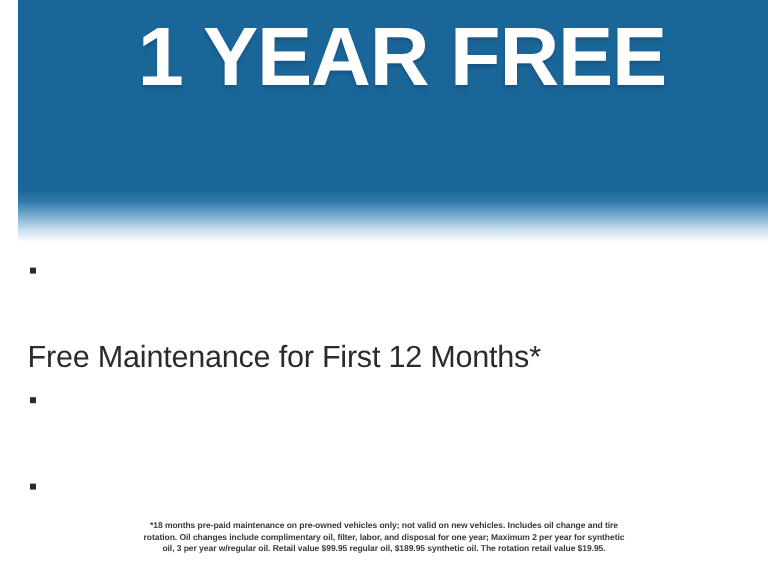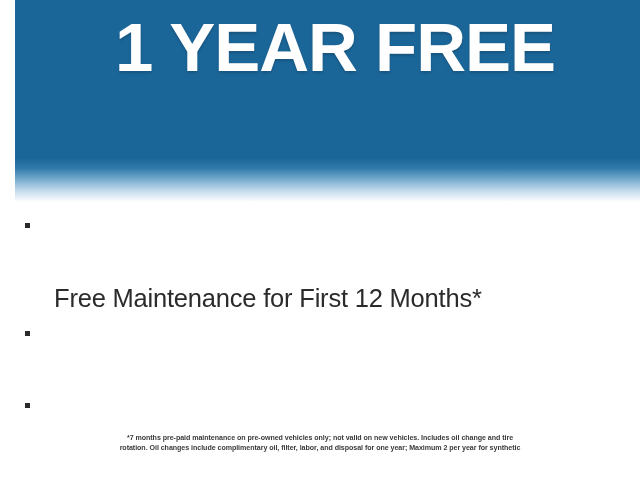--- a/index.html
+++ b/index.html
@@ -66,21 +66,21 @@
     position: absolute;
     left: 0;
     top: 208px;
     width: 640px;
     margin: 0;
     padding: 0;
     list-style: none;
   }
   .bullet-item {
     position: relative;
-    padding-left: 54px;
+    padding-left: 23px;
     font-size: 25.5px;
     line-height: 36px;
     color: #2b2b2b;
     letter-spacing: -0.2px;
     white-space: pre-line;
   }
   .bullet-marker {
     position: absolute;
     left: 25px;
     top: 15px;
@@ -124,17 +124,18 @@
       <span class="bullet-marker"></span>
     </li>
     <li class="bullet-item">
       <span class="bullet-marker"></span>
       
     </li>
 
   </ul>
 
   <div class="fine-print">
-    <span class="fine-line">*7 months pre-paid maintenance on pre-owned vehicles only; not valid on new vehicles. Includes oil change and tire</span>
+    <span class="fine-line">*18 months pre-paid maintenance on pre-owned vehicles only; not valid on new vehicles. Includes oil change and tire</span>
     <span class="fine-line">rotation. Oil changes include complimentary oil, filter, labor, and disposal for one year; Maximum 2 per year for synthetic</span>
+    <span class="fine-line">oil, 3 per year w/regular oil. Retail value $99.95 regular oil, $189.95 synthetic oil. The rotation retail value $19.95.</span>
   </div>
 
 </div>
 
 </body></html>

